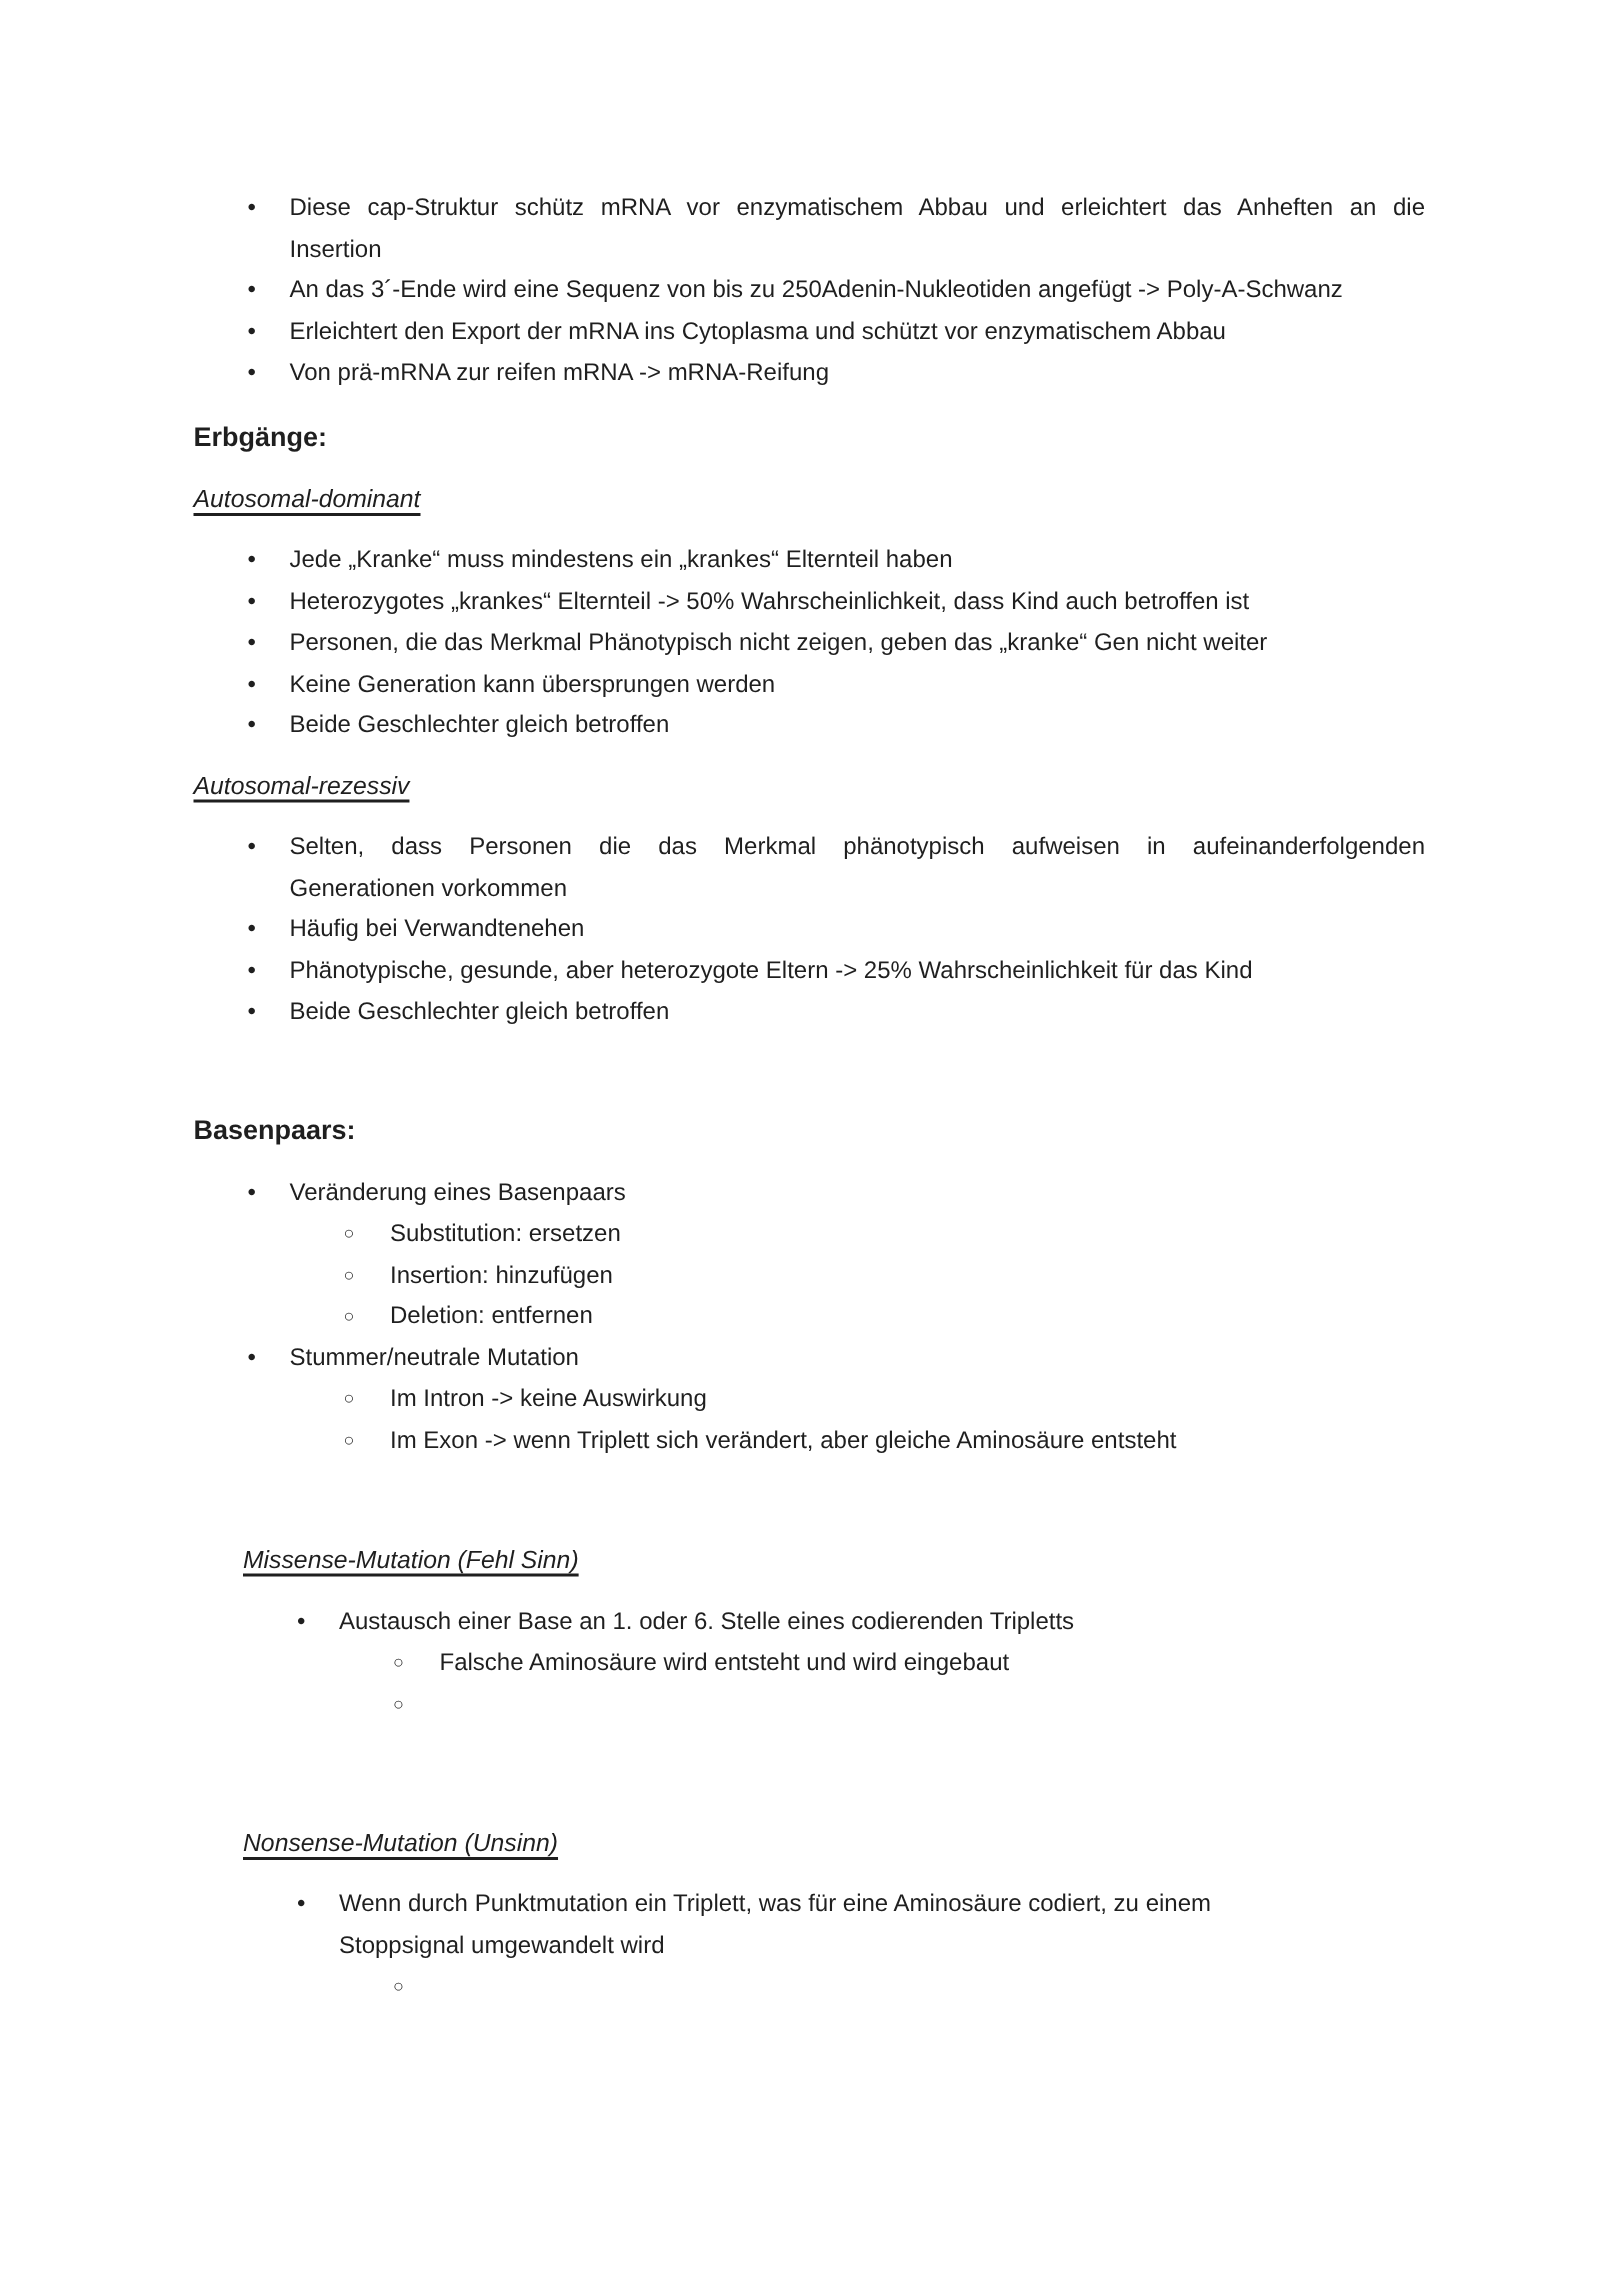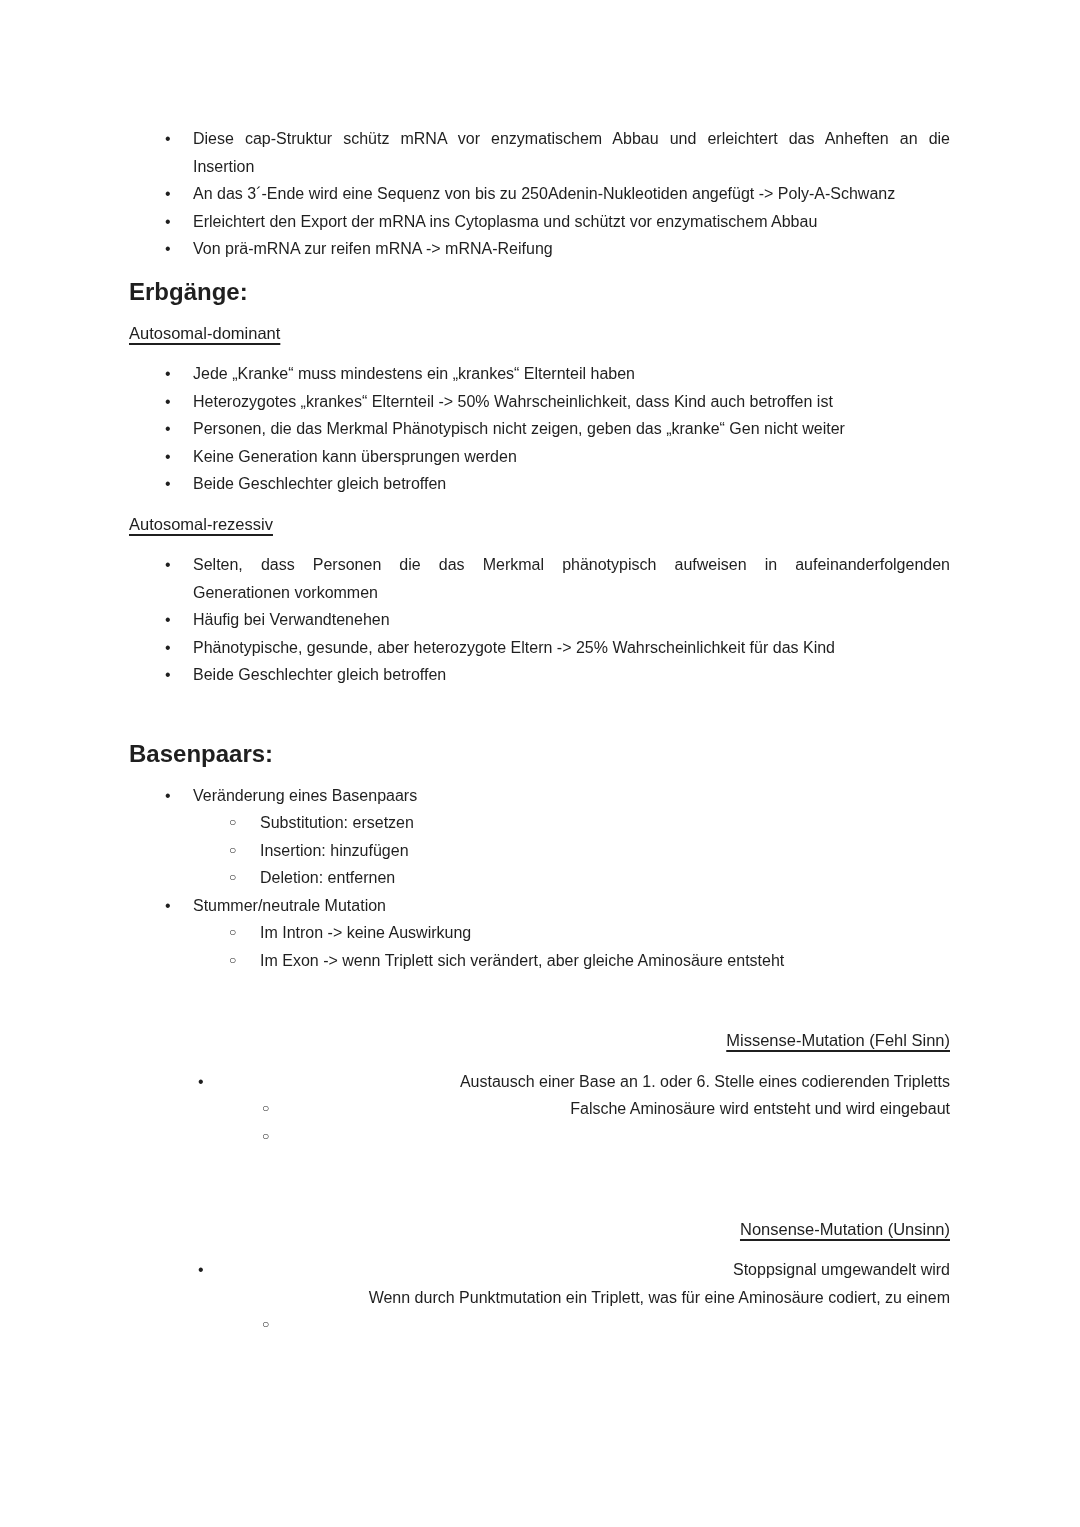--- a/index.html
+++ b/index.html
@@ -14,36 +14,37 @@
     box-sizing: border-box;
     background: #ffffff;
     padding: 125px 130px 40px 129px;
     font-family: "Liberation Sans", "DejaVu Sans", sans-serif;
     font-size: 16px;
     line-height: 27.5px;
     color: #1f1f1f;
   }
   .h1 {
     font-weight: bold;
-    font-size: 24px;
+    font-size: 18px;
     line-height: 31px;
     margin: 0 0 13px 0;
   }
   .h2 {
     font-size: 16.5px;
     line-height: 27.5px;
     margin: 0 0 13px 0;
   }
   .h2 .u {
     text-decoration: underline;
     text-decoration-thickness: 1.5px;
     text-underline-offset: 3.5px;
+    font-style: italic;
   }
   .list { margin: 0 0 13px 0; }
-  .indent-1 { margin-left: 33px; text-align: right; }
+  .indent-1 { margin-left: 33px; }
   .li { position: relative; }
   .li.l0 { padding-left: 64px; }
   .li.l0 > .marker { position: absolute; left: 36px; top: 0; }
   .li.l1 { padding-left: 131px; }
   .li.l1 > .marker { position: absolute; left: 100px; top: 0; }
   .marker.circle { font-size: 12px; }
   .jline { text-align: justify; text-align-last: justify; }
   .spacer { width: 100%; }
 </style>
 </head>
@@ -204,22 +205,22 @@
         <div class="li l1">
           <span class="marker circle">○</span>
         </div>
       </div>
       <div class="spacer" style="height: 80px;"></div>
       <div class="h2 indent-1"><span class="u">Nonsense-Mutation (Unsinn)</span></div>
       <div class="list indent-1">
         <div class="li l0">
           <span class="marker disc">•</span>
           <div class="litext">
+            <div>Wenn durch Punktmutation ein Triplett, was für eine Aminosäure codiert, zu einem</div>
             <div>Stoppsignal umgewandelt wird</div>
-            <div>Wenn durch Punktmutation ein Triplett, was für eine Aminosäure codiert, zu einem</div>
           </div>
         </div>
         <div class="li l1">
           <span class="marker circle">○</span>
         </div>
       </div>
     </div>
 </div>
 
 </body></html>

